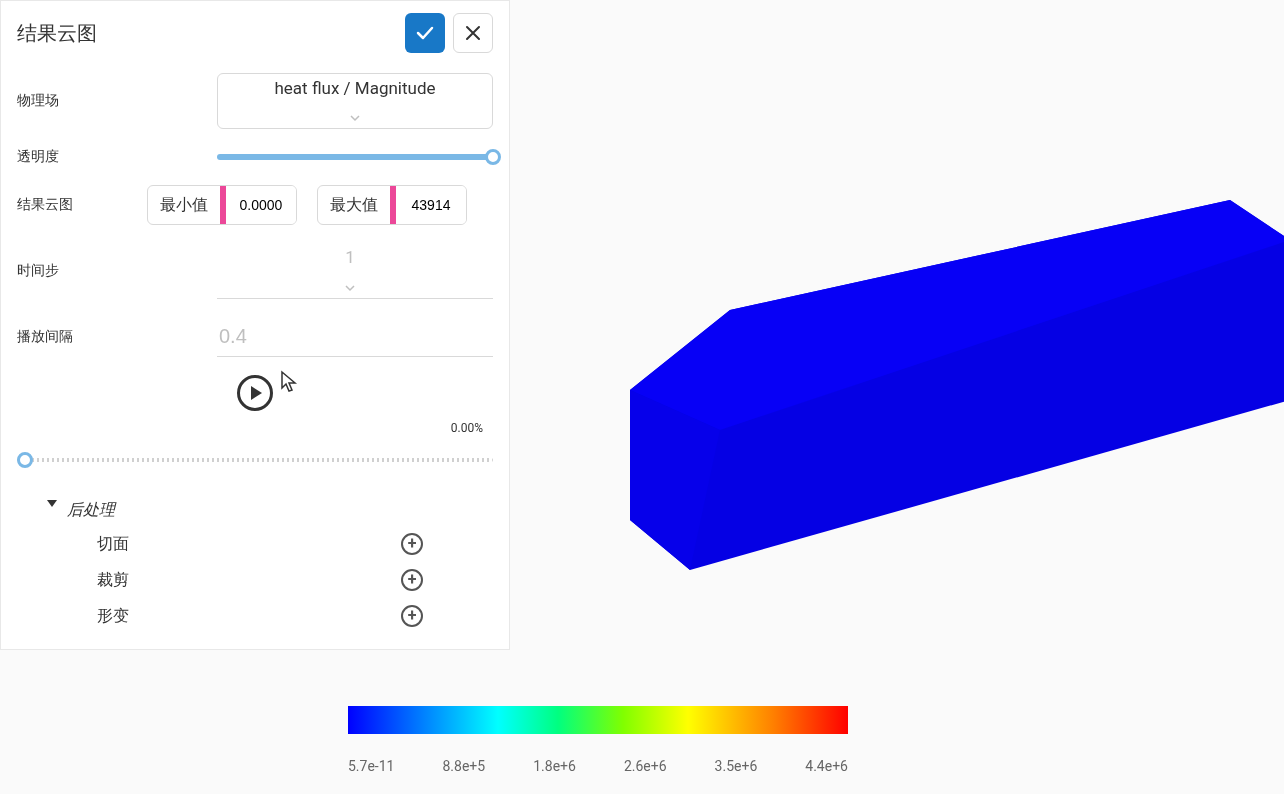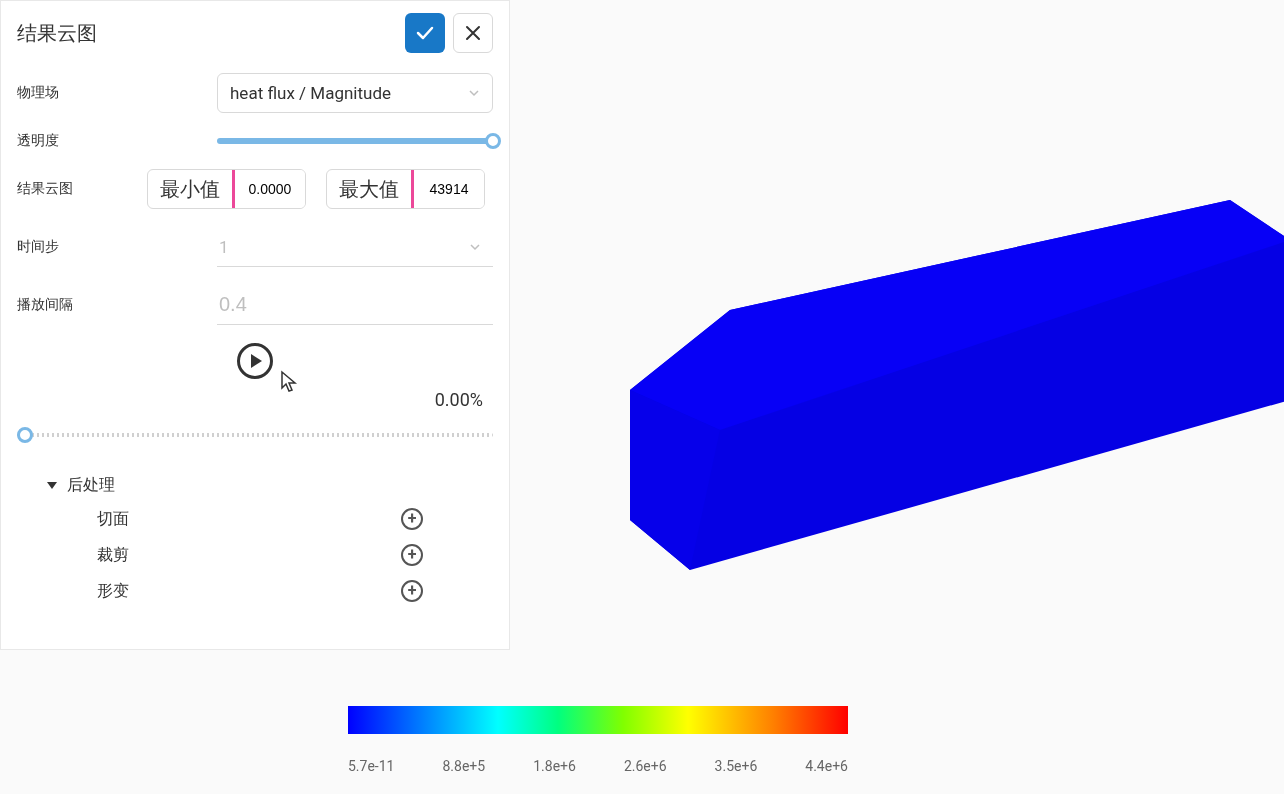--- a/index.html
+++ b/index.html
@@ -73,31 +73,32 @@
       width: 130px;
       font-size: 14px;
       color: #333;
       flex-shrink: 0;
     }
     .form-control-area {
       flex: 1;
     }
     .select-box {
       width: 100%;
-      height: 40px;
+      height: 56px;
       border: 1px solid #d9d9d9;
       border-radius: 6px;
       padding: 4px 12px;
       display: flex;
       align-items: center;
       justify-content: space-between;
       cursor: pointer;
       font-size: 17px;
       color: #333;
       background: #fff;
+      flex-direction: column;
     }
     .select-box.borderless {
       border: none;
       border-bottom: 1px solid #d9d9d9;
       border-radius: 0;
       padding-left: 2px;
       color: #bfbfbf;
     }
     .chevron {
       width: 12px;
@@ -140,23 +141,23 @@
       display: flex;
       border: 1px solid #d9d9d9;
       border-radius: 6px;
       overflow: hidden;
       height: 40px;
     }
     .range-label {
       padding: 0 12px;
       display: flex;
       align-items: center;
-      font-size: 20px;
-      color: #333;
-      border-right: 3px solid #ec4899;
+      font-size: 16px;
+      color: #333;
+      border-right: 6px solid #ec4899;
       text-align: right;
     }
     .range-input {
       border: none;
       width: 70px;
       text-align: center;
       font-size: 14px;
       outline: none;
     }
     .play-button {
@@ -180,21 +181,21 @@
       margin-left: 3px;
     }
     .progress-row {
       display: flex;
       align-items: center;
       justify-content: flex-end;
       margin: 10px 0 15px 0;
       padding-right: 10px;
     }
     .progress-text {
-      font-size: 18px;
+      font-size: 12px;
       color: #333;
     }
     .timeline-slider {
       position: relative;
       width: 100%;
       height: 20px;
       margin-bottom: 30px;
     }
     .timeline-track {
       position: absolute;
@@ -214,26 +215,27 @@
       background: #fff;
       border: 3px solid #7ab8e6;
       border-radius: 50%;
       cursor: pointer;
     }
     .tree-section {
       padding-left: 30px;
     }
     .tree-header {
       display: flex;
-      align-items: center;
+      align-items: flex-start;
       gap: 10px;
       font-size: 16px;
       color: #333;
       margin-bottom: 12px;
       cursor: pointer;
+      font-style: italic;
     }
     .tree-caret {
       width: 0;
       height: 0;
       border-left: 5px solid transparent;
       border-right: 5px solid transparent;
       border-top: 7px solid #333;
     }
     .tree-items {
       padding-left: 50px;

